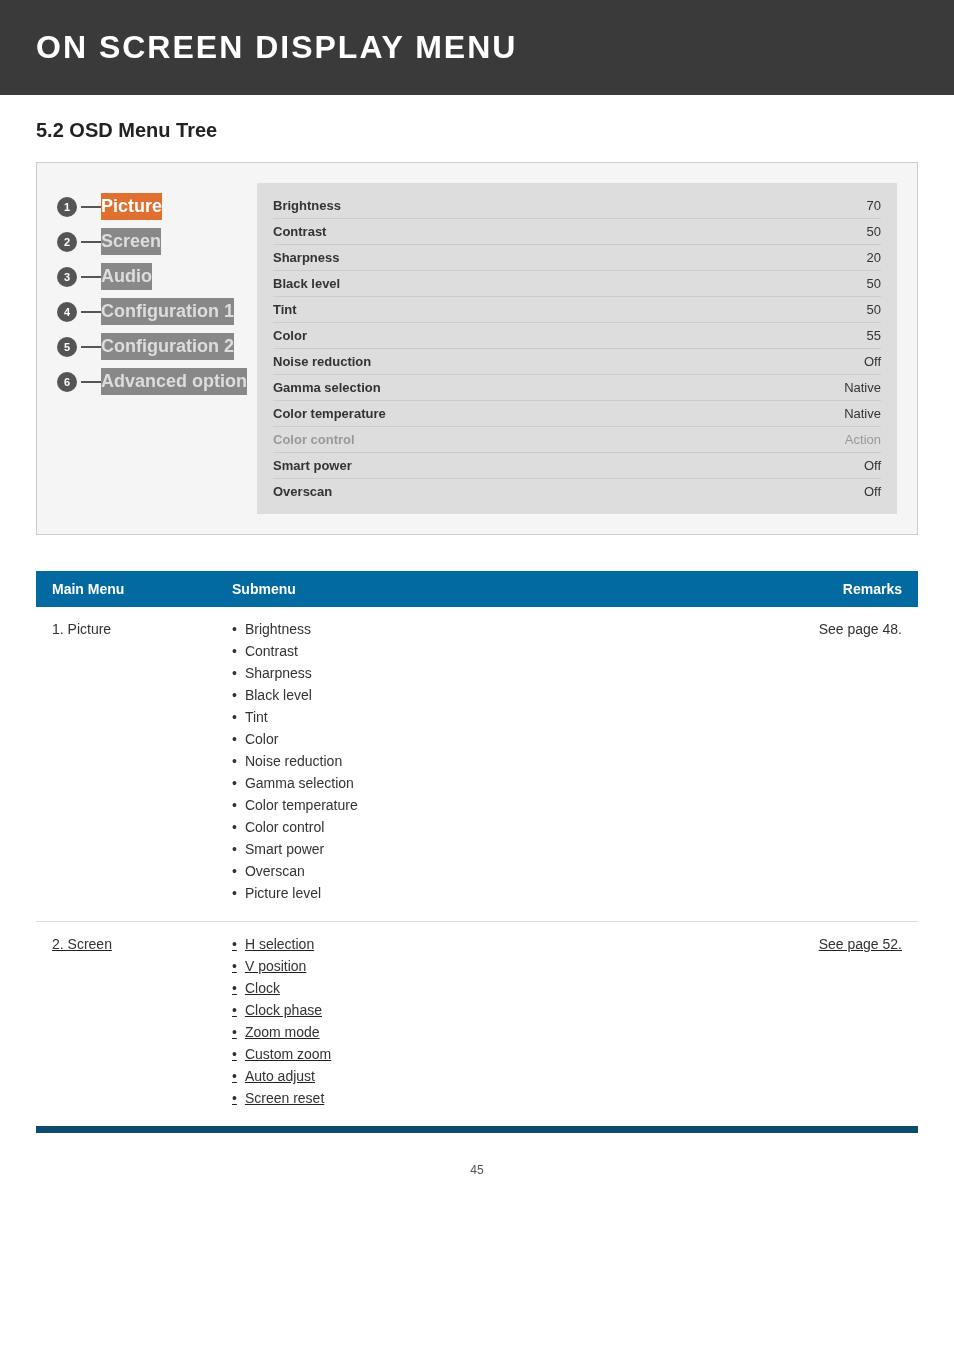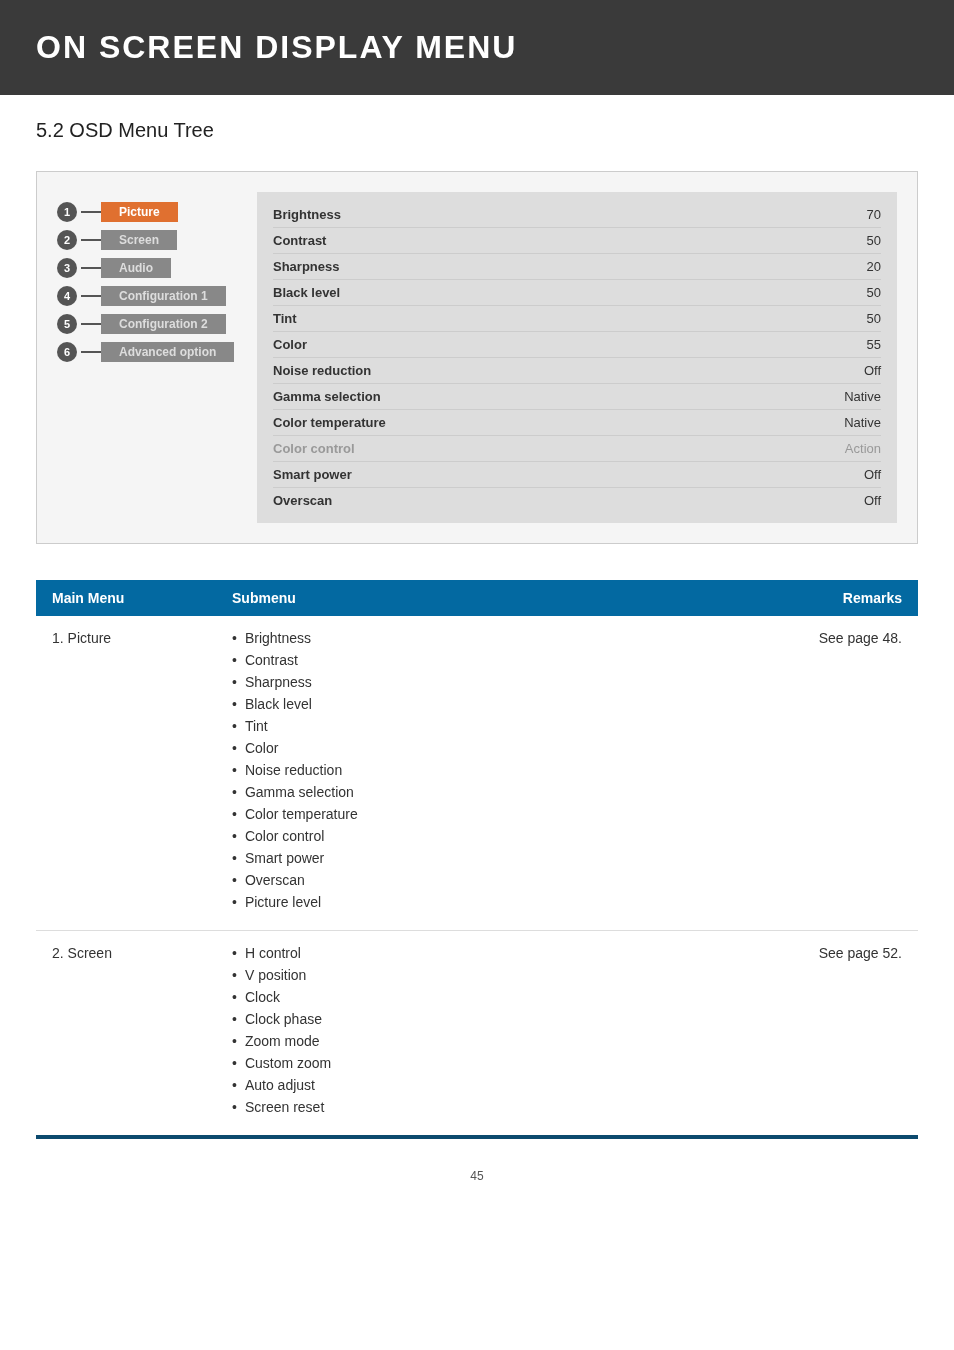--- a/index.html
+++ b/index.html
@@ -25,22 +25,22 @@
       text-transform: uppercase;
     }
 
     .page-content {
       padding: 0 36px 36px 36px;
     }
 
     
     .section-title {
       font-size: 20px;
-      font-weight: 400;
-      margin-bottom: 29px;
+      font-weight: 700;
+      margin-bottom: 20px;
       color: #222;
     }
 
     
     .osd-diagram {
       border: 1px solid #ccc;
       padding: 20px;
       display: flex;
       gap: 0;
       margin-bottom: 36px;
@@ -78,22 +78,22 @@
     }
 
     .menu-line {
       width: 20px;
       height: 2px;
       background: #555;
       flex-shrink: 0;
     }
 
     .menu-label {
-      padding: 3px 18px;
-      font-size: 12px;
+      padding: 3px 0;
+      font-size: 18px;
       font-weight: 600;
       color: #fff;
     }
 
     .menu-label.active {
       background: #e07030;
     }
 
     .menu-label.inactive {
       background: #888;
@@ -143,21 +143,22 @@
     .menu-table thead th:last-child {
       text-align: right;
     }
 
     .menu-table tbody tr {
       border-bottom: 1px solid #ddd;
       vertical-align: top;
     }
 
     .menu-table tbody tr:last-child {
-      border-bottom: 4px solid #0c4a6e;
+      border-bottom: 7px solid #0c4a6e;
+      text-decoration: underline;
     }
 
     .menu-table tbody td {
       padding: 14px 16px;
       vertical-align: top;
     }
 
     .menu-table tbody td:first-child {
       font-weight: 400;
       color: #333;
@@ -326,21 +327,21 @@
               <li>Overscan</li>
               <li>Picture level</li>
             </ul>
           </td>
           <td>See page 48.</td>
         </tr>
         <tr>
           <td>2. Screen</td>
           <td>
             <ul class="submenu-list">
-              <li>H control</li>
+              <li>H selection</li>
               <li>V position</li>
               <li>Clock</li>
               <li>Clock phase</li>
               <li>Zoom mode</li>
               <li>Custom zoom</li>
               <li>Auto adjust</li>
               <li>Screen reset</li>
             </ul>
           </td>
           <td>See page 52.</td>

